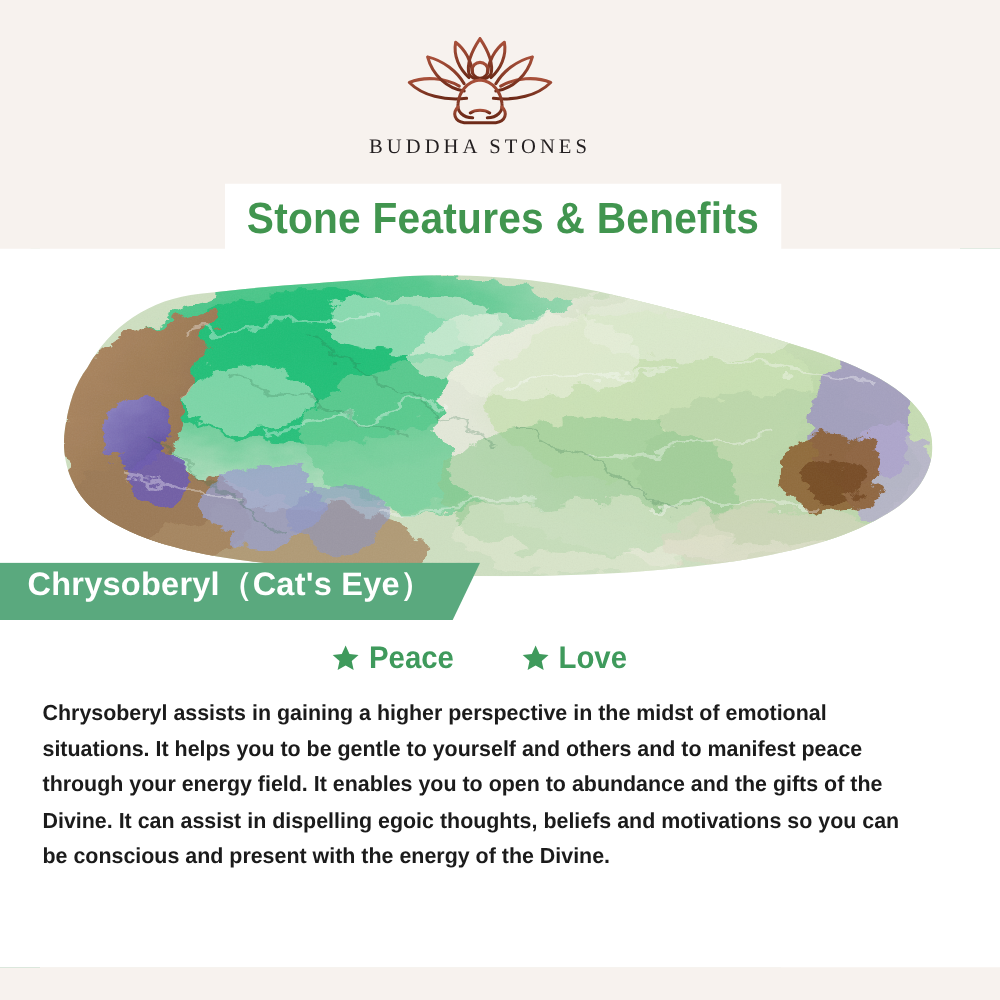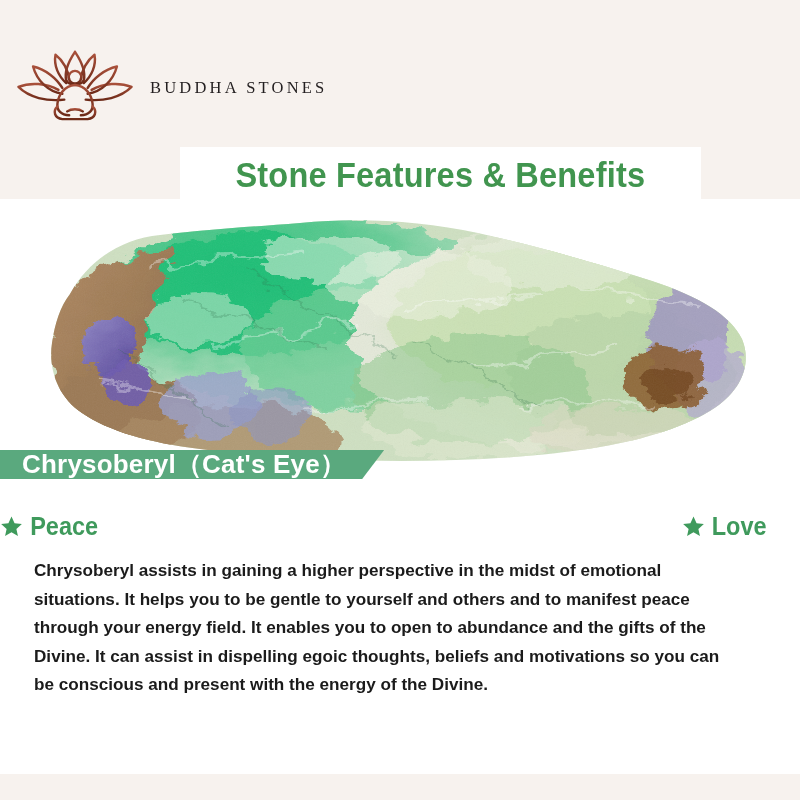--- a/index.html
+++ b/index.html
@@ -37,31 +37,31 @@
   .header{
     position:absolute;top:0;left:0;width:800px;height:199px;
     background:#f7f2ee;
   }
   .header-inner{
     position:absolute;top:16px;left:0;width:768px;height:183px;
     background:#f7f2ee;
   }
   .logo-wrap{
     position:absolute;top:10px;left:0;width:768px;height:120px;
-    display:flex;flex-direction:row;align-items:center;justify-content:flex-start;
+    display:flex;flex-direction:column;align-items:center;justify-content:flex-start;
   }
   .logo-mark{width:150px;height:78px;display:block;}
   .logo-text{
     font-family:"Liberation Serif",serif;
     font-size:16.5px;letter-spacing:3.2px;color:#231f20;
     margin-top:3px;font-weight:400;
   }
 
   .title-band{
-    position:absolute;top:131px;left:180px;width:521px;height:56px;
+    position:absolute;top:131px;left:180px;width:445px;height:56px;
     background:#ffffff;
     display:flex;align-items:center;justify-content:center;
   }
   .title-text{
     font-family:"Liberation Sans Narrow","Liberation Sans",sans-serif;
     font-weight:bold;
     font-size:35px;
     color:#41954f;
     letter-spacing:0.2px;
     transform:scaleX(0.93);
@@ -70,40 +70,40 @@
 
   
   .photo{
     position:absolute;top:199px;left:0;width:800px;height:305px;
     background:#ffffff;overflow:hidden;
   }
   .photo svg{display:block;width:800px;height:305px;}
 
   
   .name-banner{
-    position:absolute;top:450px;left:0;height:29px;
+    position:absolute;top:450px;left:0;height:46px;
     background:#5aa97e;
     padding:0 38px 0 22px;
-    display:flex;align-items:center;
+    display:flex;
     clip-path:polygon(0 0,100% 0,calc(100% - 22px) 100%,0 100%);
   }
   .name-text{
     color:#ffffff;font-size:26px;font-weight:bold;
     font-family:"Liberation Sans",sans-serif;
     letter-spacing:0.2px;white-space:nowrap;
   }
 
   
   .content{
     position:absolute;top:504px;left:0;width:800px;height:270px;
     background:#ffffff;
   }
   .benefits{
     position:absolute;top:8px;left:0;width:768px;
-    display:flex;align-items:center;justify-content:space-between;
+    display:flex;align-items:center;justify-content:center;
     gap:52px;
   }
   .benefit{display:flex;align-items:center;gap:5px;}
   .star{width:23px;height:23px;display:block;flex:none;}
   .benefit-label{
     font-family:"Liberation Sans Narrow","Liberation Sans",sans-serif;
     font-weight:bold;font-size:25px;color:#3f9a5c;
     transform:scaleX(0.94);white-space:nowrap;
   }
 

